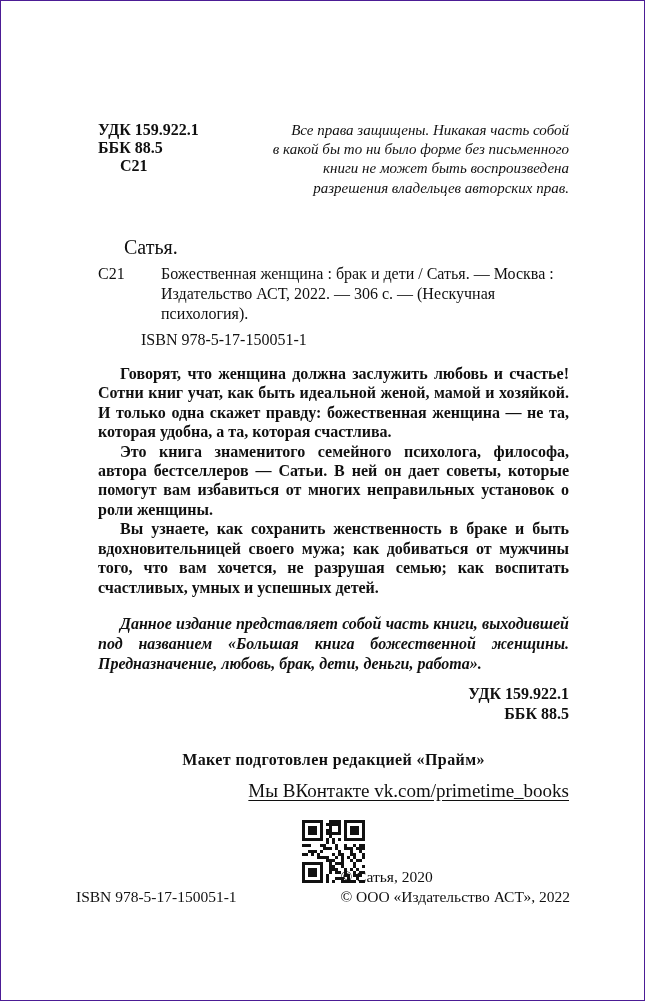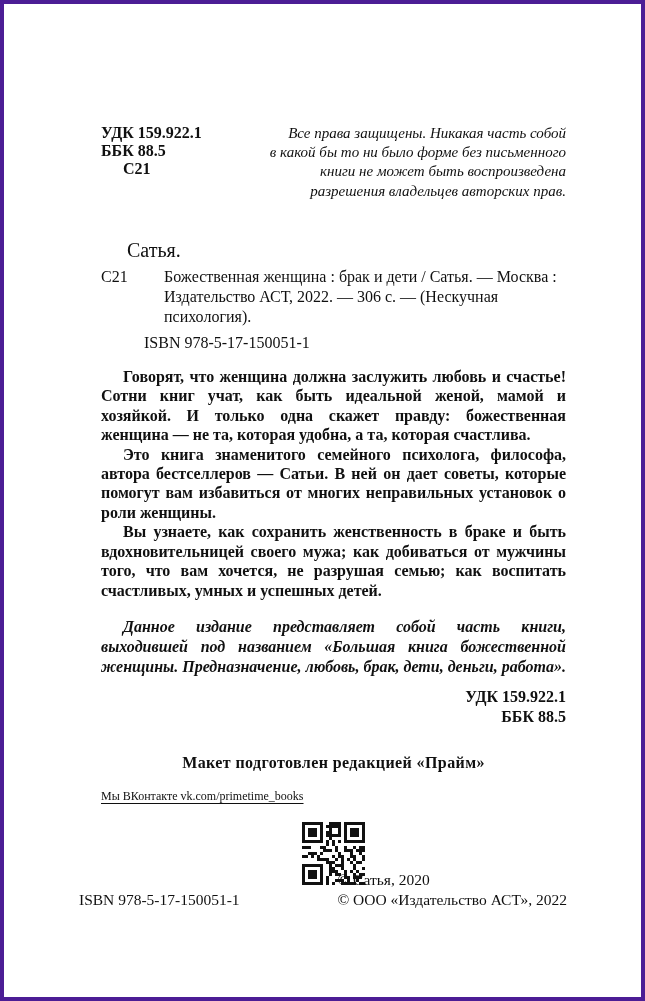--- a/index.html
+++ b/index.html
@@ -2,21 +2,21 @@
 <html><head>
 <meta charset="utf-8">
 <style>
   html, body { margin: 0; padding: 0; background: #ffffff; }
   .page {
     position: relative;
     width: 645px;
     height: 1001px;
     box-sizing: border-box;
     background: #ffffff;
-    border: 4px solid #4c1d95;
+    border: 1px solid #4c1d95;
     font-family: "Liberation Serif", serif;
     color: #101010;
     padding: 120px 75px 0 97px;
     overflow: hidden;
   }
   .top-row {
     display: flex;
     justify-content: space-between;
     align-items: flex-start;
   }
@@ -77,23 +77,23 @@
     line-height: 1.25;
   }
   .imprint {
     margin-top: 27px;
     font-size: 16px;
     font-weight: bold;
     text-align: center;
     letter-spacing: 0.4px;
   }
   .social {
-    margin-top: 17px;
-    font-size: 12px;
-    text-align: left;
+    margin-top: 11px;
+    font-size: 19px;
+    text-align: right;
     text-decoration: underline;
     text-underline-offset: 3px;
   }
   .qr-wrap {
     margin-top: 18px;
     display: flex;
     justify-content: center;
   }
   .qr-box { width: 63px; height: 63px; }
   .bottom {

